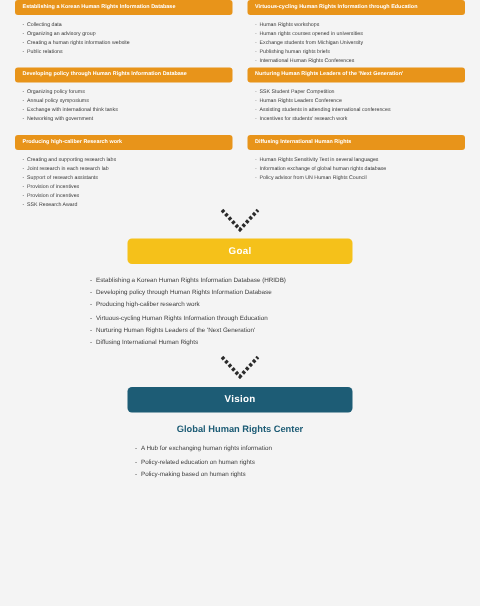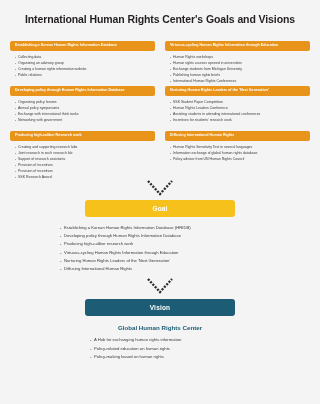--- a/index.html
+++ b/index.html
@@ -152,21 +152,20 @@
     position: absolute;
     left: 0;
     top: 0;
   }
 </style>
 </head>
 <body>
 
 <div class="page">
 
-  <div class="page-title">International Human Rights Center's Goals and Visions</div>
 
   <div class="panel-grid">
 
     <div class="panel">
       <div class="panel-header">Establishing a Korean Human Rights Information Database</div>
       <ul class="panel-list">
         <li>Collecting data</li>
         <li>Organizing an advisory group</li>
         <li>Creating a human rights information website</li>
         <li>Public relations</li>

